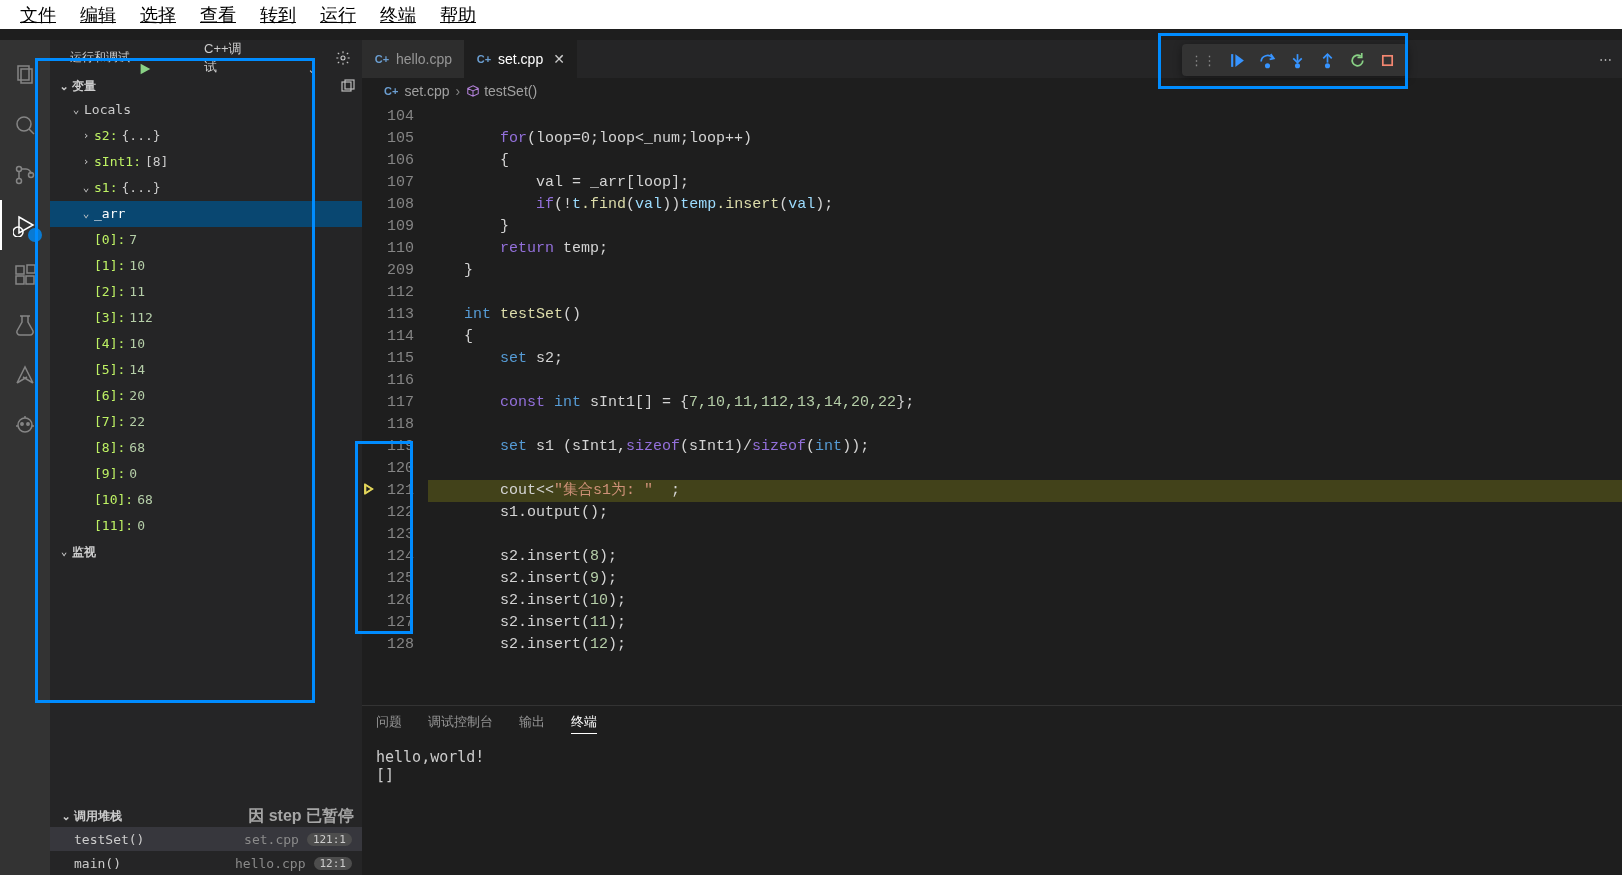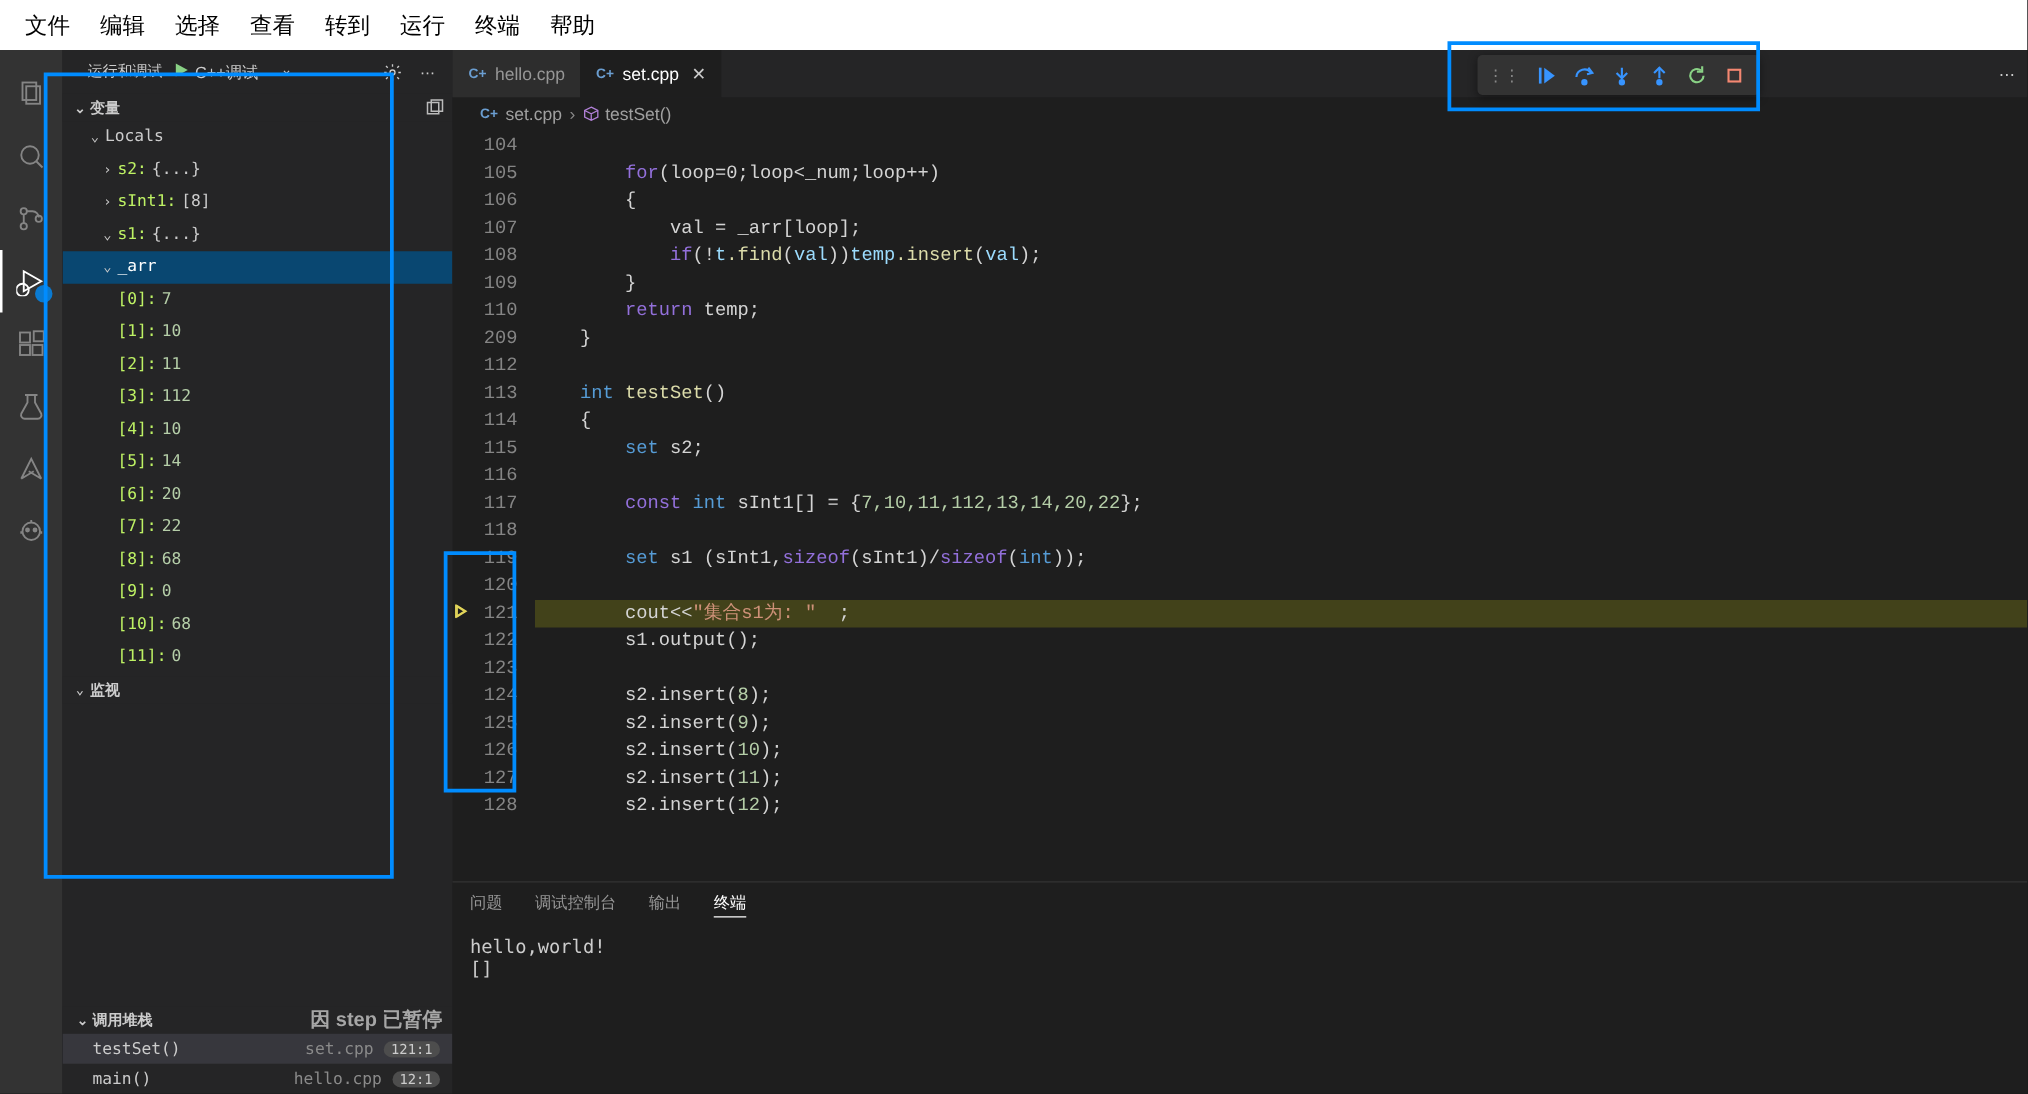--- a/index.html
+++ b/index.html
@@ -1,28 +1,28 @@
 <!DOCTYPE html>
 <html><head>
 <meta charset="utf-8">
 <style>
 * { margin:0; padding:0; box-sizing:border-box; }
 body { font-family:"Segoe UI",sans-serif; font-size:13px; background:#1e1e1e; color:#ccc; overflow:hidden; width:1622px; height:875px; position:relative; }
-.menubar { position:absolute; top:0; left:0; right:0; height:40px; background:#fff; color:#000; display:flex; align-items:center; padding:0 8px; font-size:18px; }
+.menubar { position:absolute; top:0; left:0; right:0; height:29px; background:#fff; color:#000; display:flex; align-items:center; padding:0 8px; font-size:18px;text-decoration:underline; }
 .menubar span { padding:0 12px; cursor:default; }
 .workbench { position:absolute; top:40px; left:0; right:0; bottom:0; display:flex; background:#1e1e1e; }
 .activitybar { width:50px; background:#333; display:flex; flex-direction:column; align-items:center; padding-top:10px; }
 .activitybar .aitem { width:50px; height:50px; display:flex; align-items:center; justify-content:center; color:#858585; position:relative; }
 .activitybar .aitem.active { color:#fff; }
 .activitybar .aitem.active::before { content:""; position:absolute; left:0; top:0; bottom:0; width:2px; background:#fff; }
 .activitybar .aitem .badge { position:absolute; bottom:8px; right:8px; width:14px; height:14px; border-radius:50%; background:#0a7ad1; }
 .sidebar { width:312px; background:#252526; display:flex; flex-direction:column; color:#ccc; overflow:hidden; }
 .sb-header { height:35px; display:flex; align-items:center; padding:0 4px 0 20px; font-size:12px; color:#ccc; }
 .sb-header .title { flex:0 0 auto; }
-.sb-header .cfg { display:flex; align-items:flex-start; margin-left:8px; }
+.sb-header .cfg { display:flex; align-items:flex-end; margin-left:8px;gap:48px; }
 .sb-header .play { color:#89d185; margin-right:4px; }
 .sb-header .cfgname { color:#ccc; font-size:13px; }
 .sb-header .chev { margin:0 18px 0 18px; color:#ccc; font-size:11px; }
 .sb-header .gear { color:#ccc; margin-left:auto; }
 .sb-header .dots { margin:0 10px 0 14px; color:#ccc; }
 .section-head { height:22px; display:flex; align-items:center; padding:0 6px; font-size:12px; color:#ccc; font-weight:700; background:#252526; }
 .section-head .chev { width:16px; display:inline-flex; justify-content:center; font-size:11px; }
 .section-head .collapse-icon { margin-left:auto; color:#ccc; opacity:.9; }
 .tree { font-family:Menlo,Consolas,monospace; font-size:13px; line-height:26px; }
 .tree-row { display:flex; align-items:center; padding-left:14px; white-space:nowrap; }

